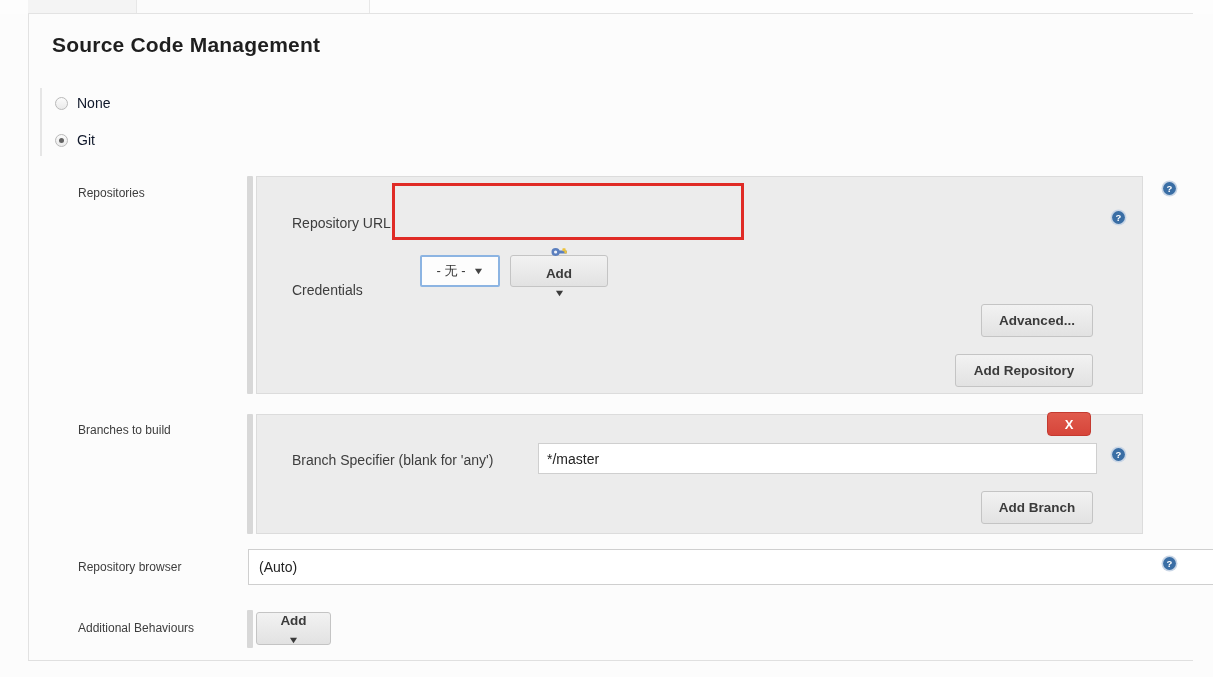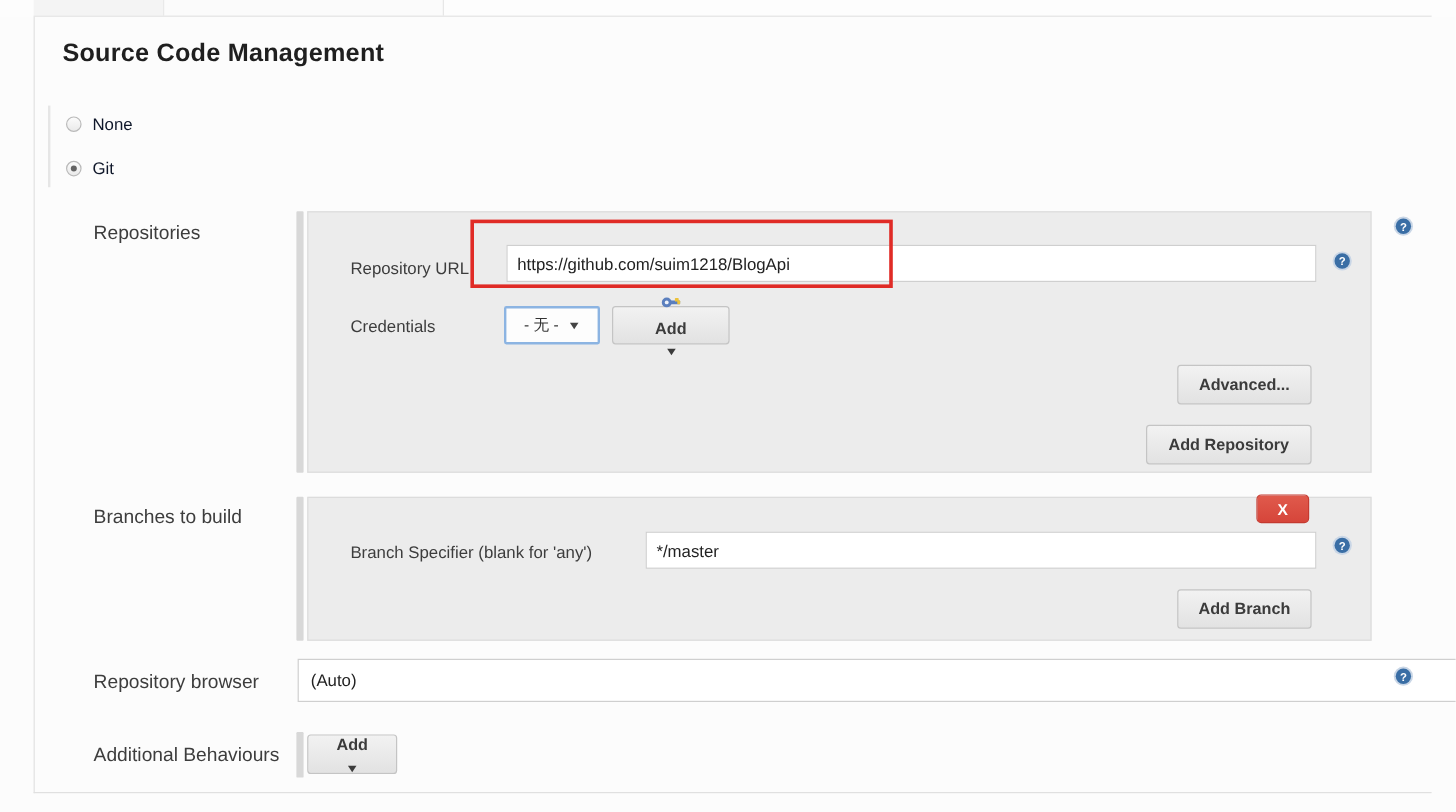--- a/index.html
+++ b/index.html
@@ -113,21 +113,21 @@
   }
   .radio-label {
     font-size: 14px;
     color: #0f172a;
     white-space: nowrap;
   }
 
   
   .row-label {
     position: absolute;
-    font-size: 16px;
+    font-size: 12px;
     color: #3d3d3d;
     white-space: nowrap;
   }
   .lbl-repositories   { left: 78px;  top: 186px; }
   .lbl-branches       { left: 78px;  top: 423px; }
   .lbl-repo-browser   { left: 78px;  top: 560px; }
   .lbl-additional     { left: 78px;  top: 621px; }
 
   
   .sep-bar {
@@ -152,21 +152,21 @@
 
   
   .field-label {
     position: absolute;
     font-size: 14px;
     color: #3d3d3d;
     white-space: nowrap;
     text-align: right;
   }
   .lab-repo-url   { left: 292px; top: 215px; }
-  .lab-credential { left: 292px; top: 264px; text-align: center; }
+  .lab-credential { left: 292px; top: 282px; text-align: center; }
   .lab-branchspec { left: 292px; top: 452px; }
 
   .text-input {
     position: absolute;
     box-sizing: border-box;
     background: #ffffff;
     border: 1px solid #cfcfcf;
     font-family: "Liberation Sans", sans-serif;
     font-size: 14px;
     color: #222222;
@@ -330,21 +330,20 @@
   <div class="row-label lbl-repo-browser">Repository browser</div>
   <div class="row-label lbl-additional">Additional Behaviours</div>
 
   <div class="sep-bar sep-repo"></div>
   <div class="sep-bar sep-branch"></div>
   <div class="sep-bar sep-behav"></div>
 
   <div class="panel panel-repo"></div>
 
   <div class="field-label lab-repo-url">Repository URL</div>
-  <input class="text-input inp-repo-url" type="text" value="https://github.com/suim1218/BlogApi" style="">
 
   <div class="field-label lab-credential">Credentials</div>
 
   <div class="sel-credentials">
     <span>- 无 -</span>
     <span class="caret">▼</span>
   </div>
 
   <div class="btn btn-add-cred">
     <svg class="key-icon" width="17" height="14" viewBox="0 0 17 14">

